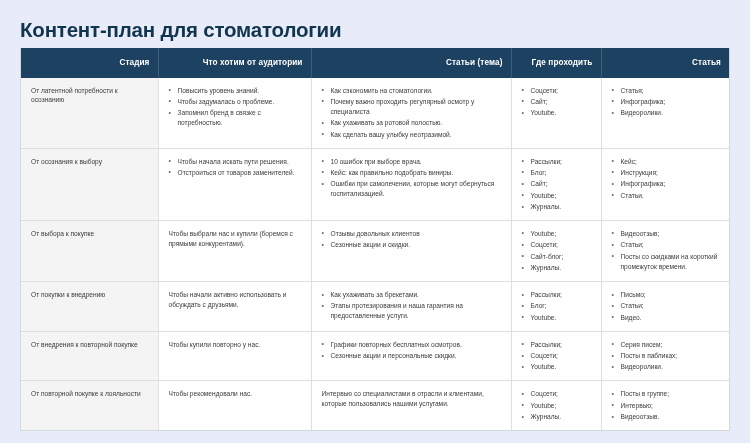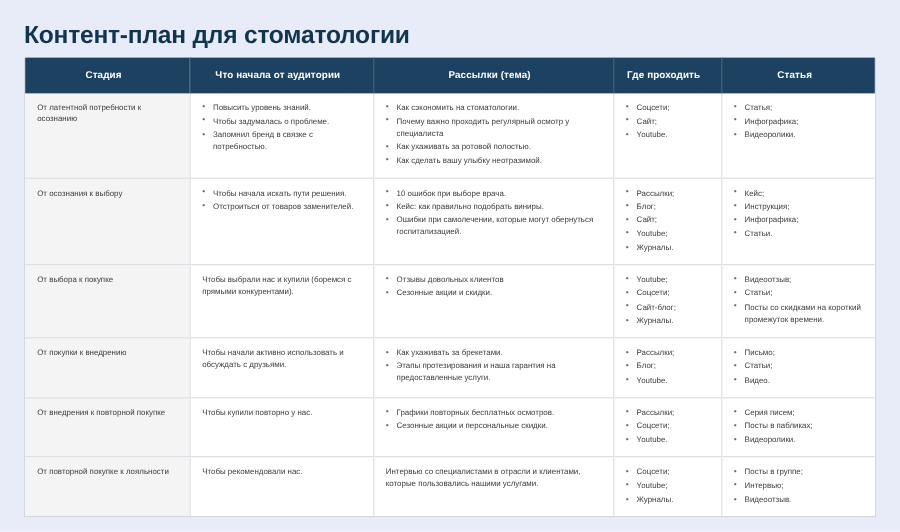--- a/index.html
+++ b/index.html
@@ -59,21 +59,21 @@
   table.plan col.c1 { width: 153px; }
   table.plan col.c2 { width: 200px; }
   table.plan col.c3 { width: 90px; }
   table.plan col.c4 { width: 128px; }
 
   table.plan thead th {
     background: #1d4160;
     color: #ffffff;
     font-size: 8.2px;
     font-weight: bold;
-    text-align: center;
+    text-align: right;
     padding: 9px 8px 9px 2px;
     border-right: 1px solid #3a5d78;
     vertical-align: middle;
     height: 30px;
     letter-spacing: 0.1px;
   }
   table.plan thead th:last-child { border-right: none; }
 
   table.plan tbody td {
     font-size: 6.6px;
@@ -129,22 +129,22 @@
       <colgroup>
         <col class="c0">
           <col class="c1">
           <col class="c2">
           <col class="c3">
           <col class="c4">
       </colgroup>
       <thead>
         <tr>
           <th>Стадия</th>
-          <th>Что начала от аудитории</th>
-          <th>Рассылки (тема)</th>
+          <th>Что хотим от аудитории</th>
+          <th>Статьи (тема)</th>
           <th>Где проходить</th>
           <th>Статья</th>
         </tr>
       </thead>
       <tbody id="table-body">
           <tr>
             <td class="stage">От латентной потребности к осознанию</td>
             <td>
               <ul class="cell-list">
                 <li>Повысить уровень знаний.</li>

